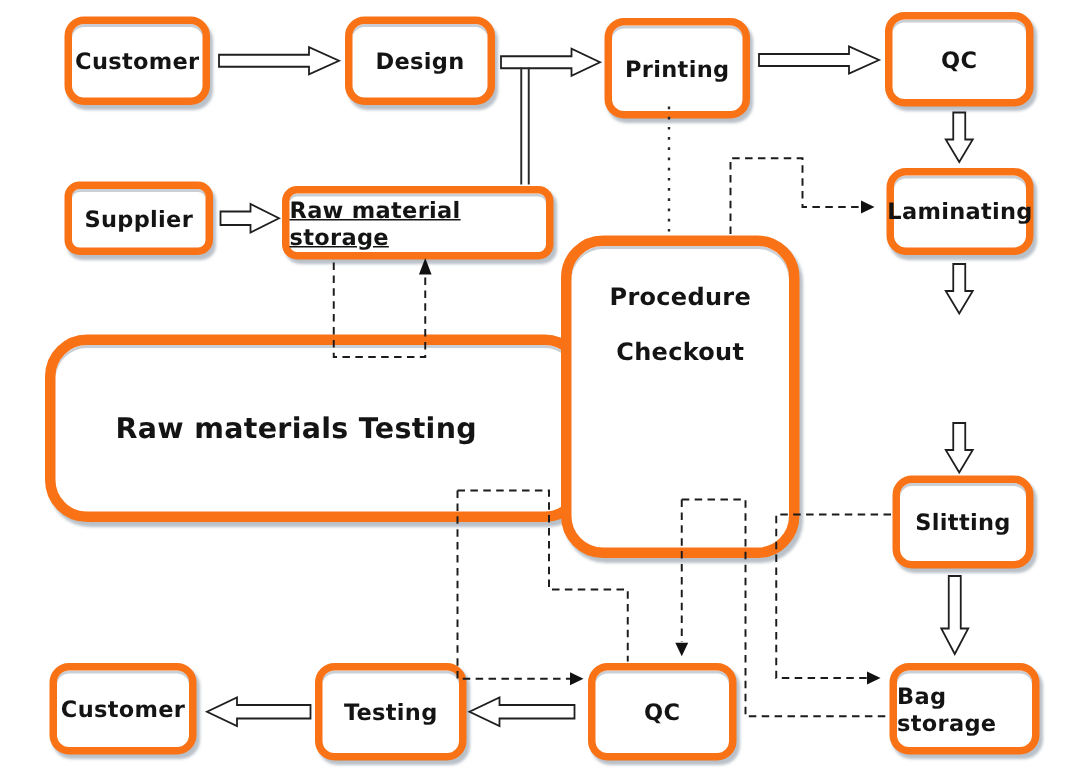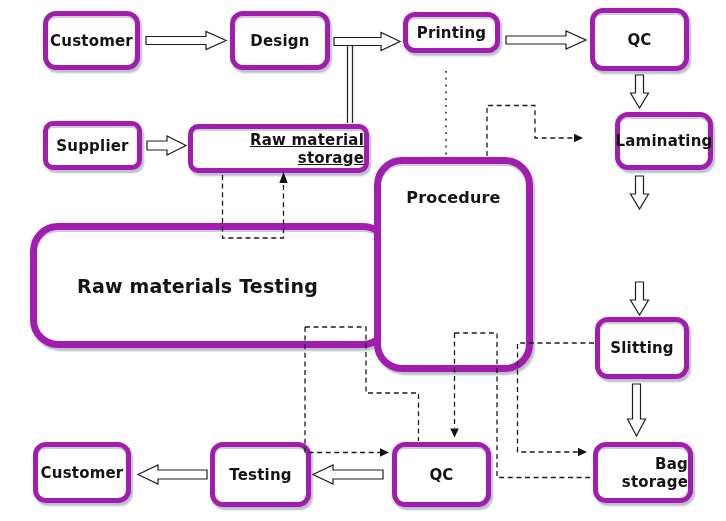--- a/index.html
+++ b/index.html
@@ -2,25 +2,25 @@
 <html><head>
 <meta charset="utf-8">
 <style>
   html,body{margin:0;padding:0;background:#fff;}
   .stage{
     position:relative;width:726px;height:521px;background:#ffffff;
     font-family:"DejaVu Sans","Liberation Sans",sans-serif;overflow:hidden;
   }
   .node{
     position:absolute;box-sizing:border-box;background:#fff;
-    border:5px solid #a21caf;border-radius:13px;
+    border:5px solid #f97316;border-radius:13px;
     display:flex;align-items:center;justify-content:center;
     font-weight:bold;font-size:15px;color:#141414;letter-spacing:.2px;
     box-shadow:2px 3px 2px rgba(128,140,155,.55), inset 0 2px 0 rgba(150,160,172,.5);
-    z-index:1;text-align:right;
+    z-index:1;text-align:left;
   }
   .node-lg{border-width:7px;border-radius:28px;}
   .node-proc{
     flex-direction:column;justify-content:flex-start;align-items:center;
     padding-top:24px;gap:18px;font-size:16px;
   }
   .node-testing{font-size:19px;padding-right:26px;}
   .node-bag span{word-spacing:7px;}
   .connector-layer{
     position:absolute;left:0;top:0;z-index:5;pointer-events:none;
@@ -35,44 +35,45 @@
 <body>
 
 <div class="stage">
 
   <div class="node" style="left:43px;top:11px;width:97px;height:59px;">
     <span>Customer</span>
   </div>
   <div class="node" style="left:230px;top:11px;width:100px;height:59px;">
     <span>Design</span>
   </div>
-  <div class="node" style="left:403px;top:12px;width:97px;height:41px;border-radius:12px;">
+  <div class="node" style="left:403px;top:12px;width:97px;height:67px;">
     <span>Printing</span>
   </div>
   <div class="node" style="left:590px;top:8px;width:99px;height:63px;">
     <span>QC</span>
   </div>
 
   <div class="node" style="left:43px;top:121px;width:99px;height:49px;border-radius:10px;">
     <span>Supplier</span>
   </div>
   <div class="node" style="left:188px;top:124px;width:181px;height:49px;border-radius:10px;text-decoration:underline;">
     <span>Raw material storage</span>
   </div>
-  <div class="node" style="left:591px;top:112px;width:98px;height:58px;margin-left:24px;">
+  <div class="node" style="left:591px;top:112px;width:98px;height:58px;">
     <span>Laminating</span>
   </div>
 
 
   <div class="node node-lg node-testing" style="left:30px;top:223px;width:361px;height:125px;">
     <span>Raw materials Testing</span>
   </div>
 
   <div class="node node-lg node-proc" style="left:374px;top:157px;width:159px;height:215px;">
     <span>Procedure</span>
+    <span>Checkout</span>
   </div>
 
   <div class="node" style="left:595px;top:317px;width:94px;height:62px;">
     <span>Slitting</span>
   </div>
 
   <div class="node" style="left:33px;top:442px;width:98px;height:61px;">
     <span>Customer</span>
   </div>
   <div class="node" style="left:210px;top:442px;width:101px;height:65px;">

